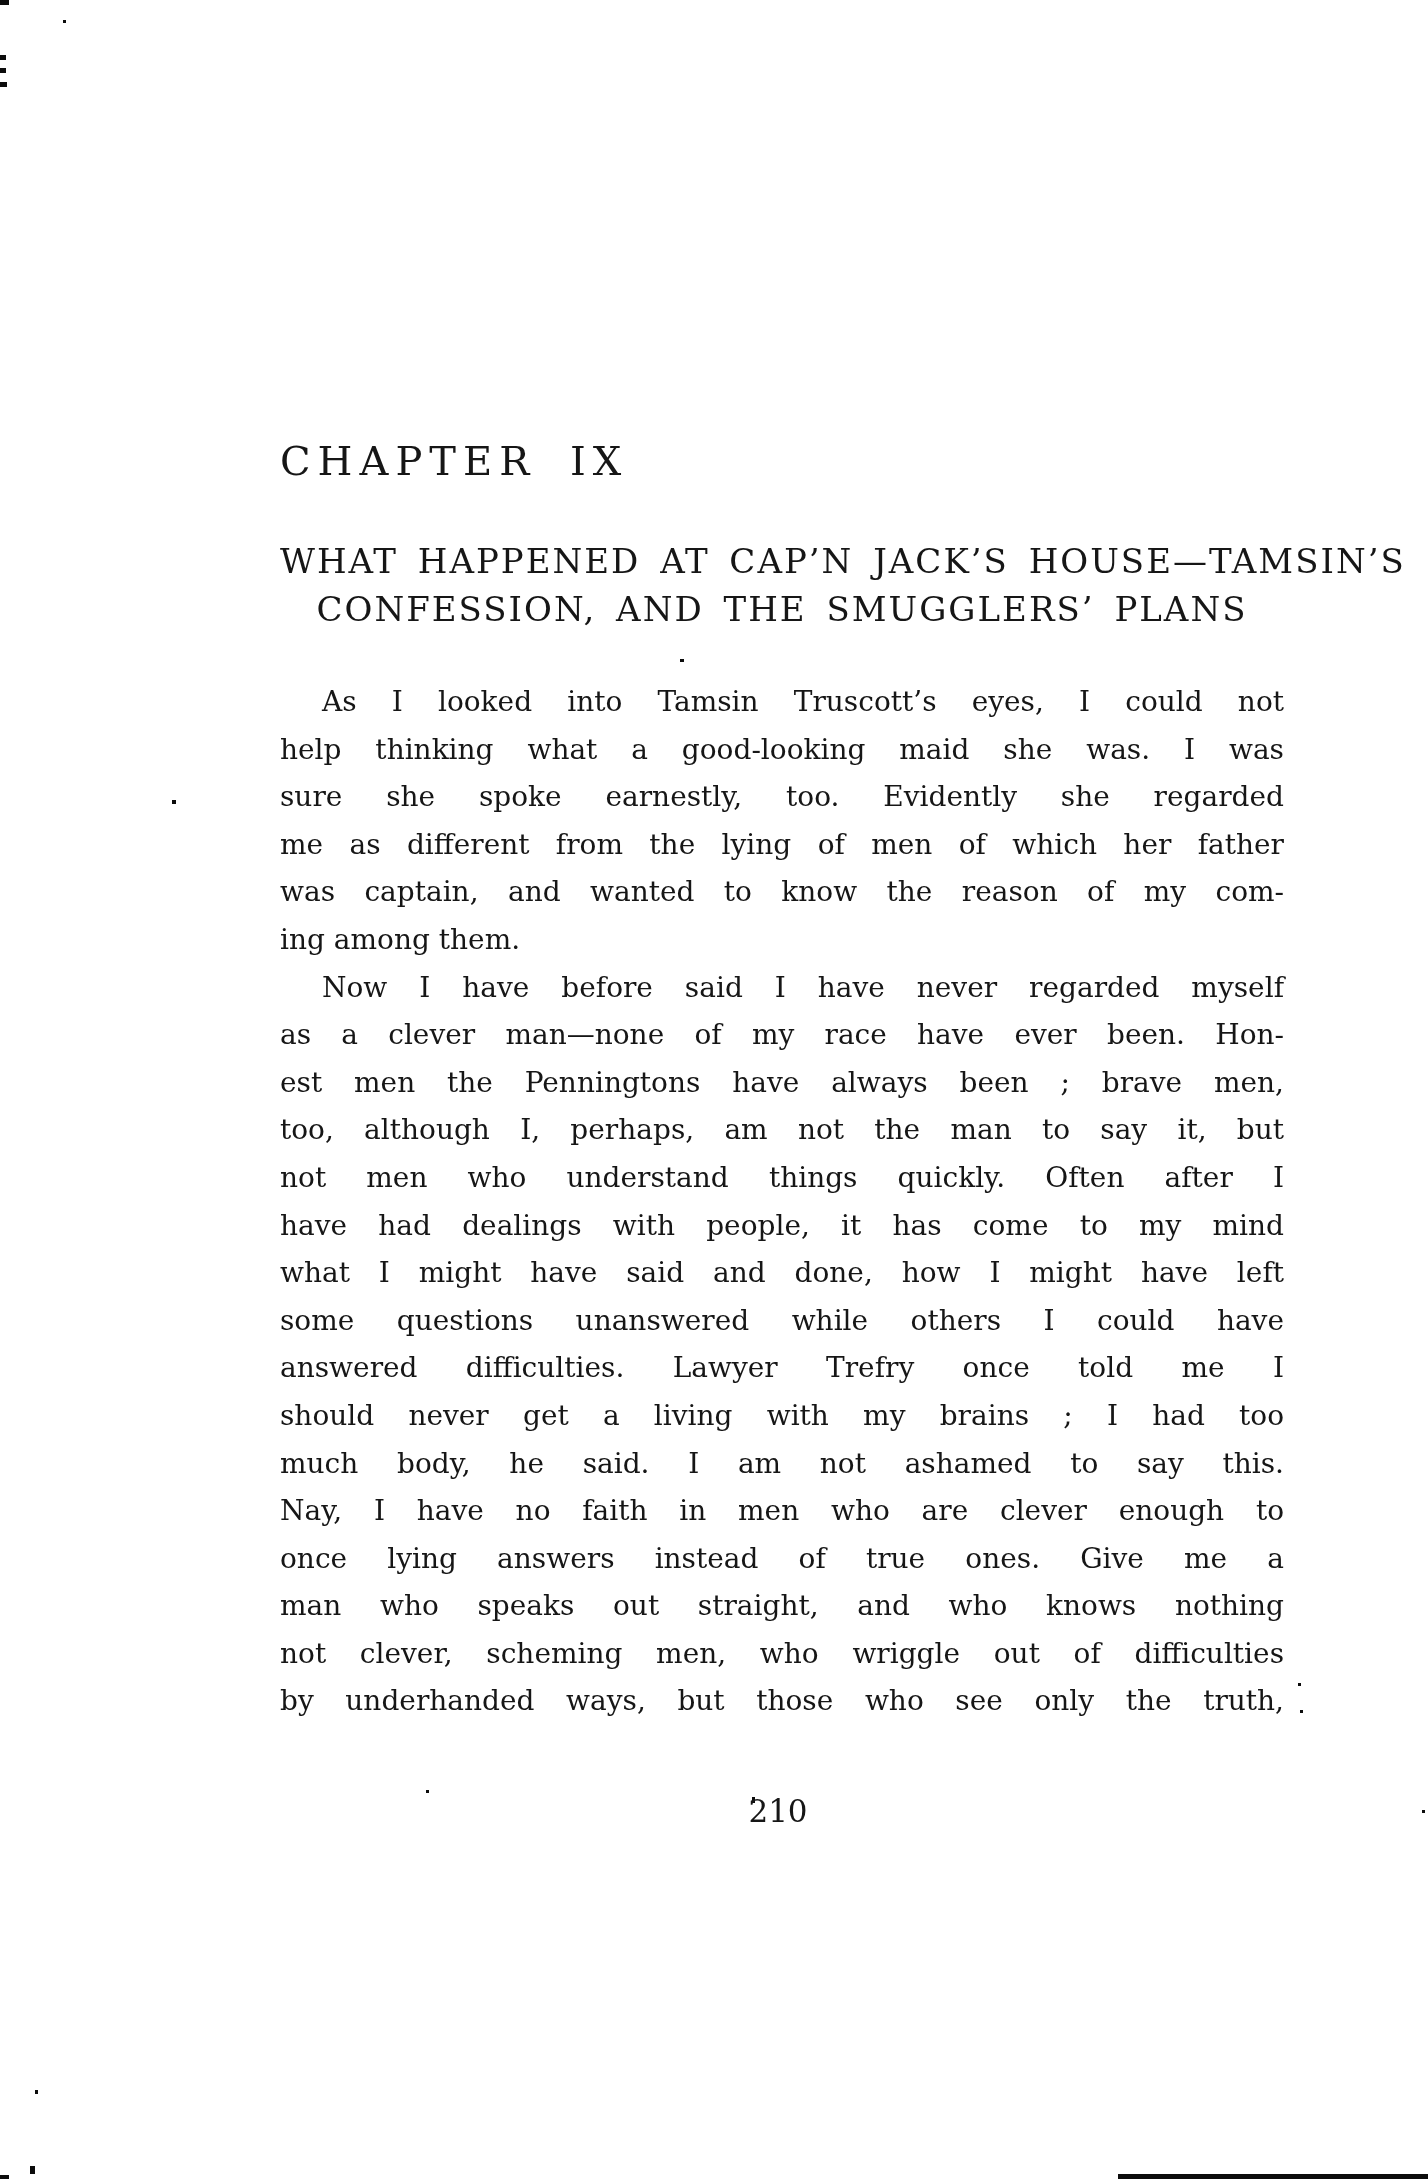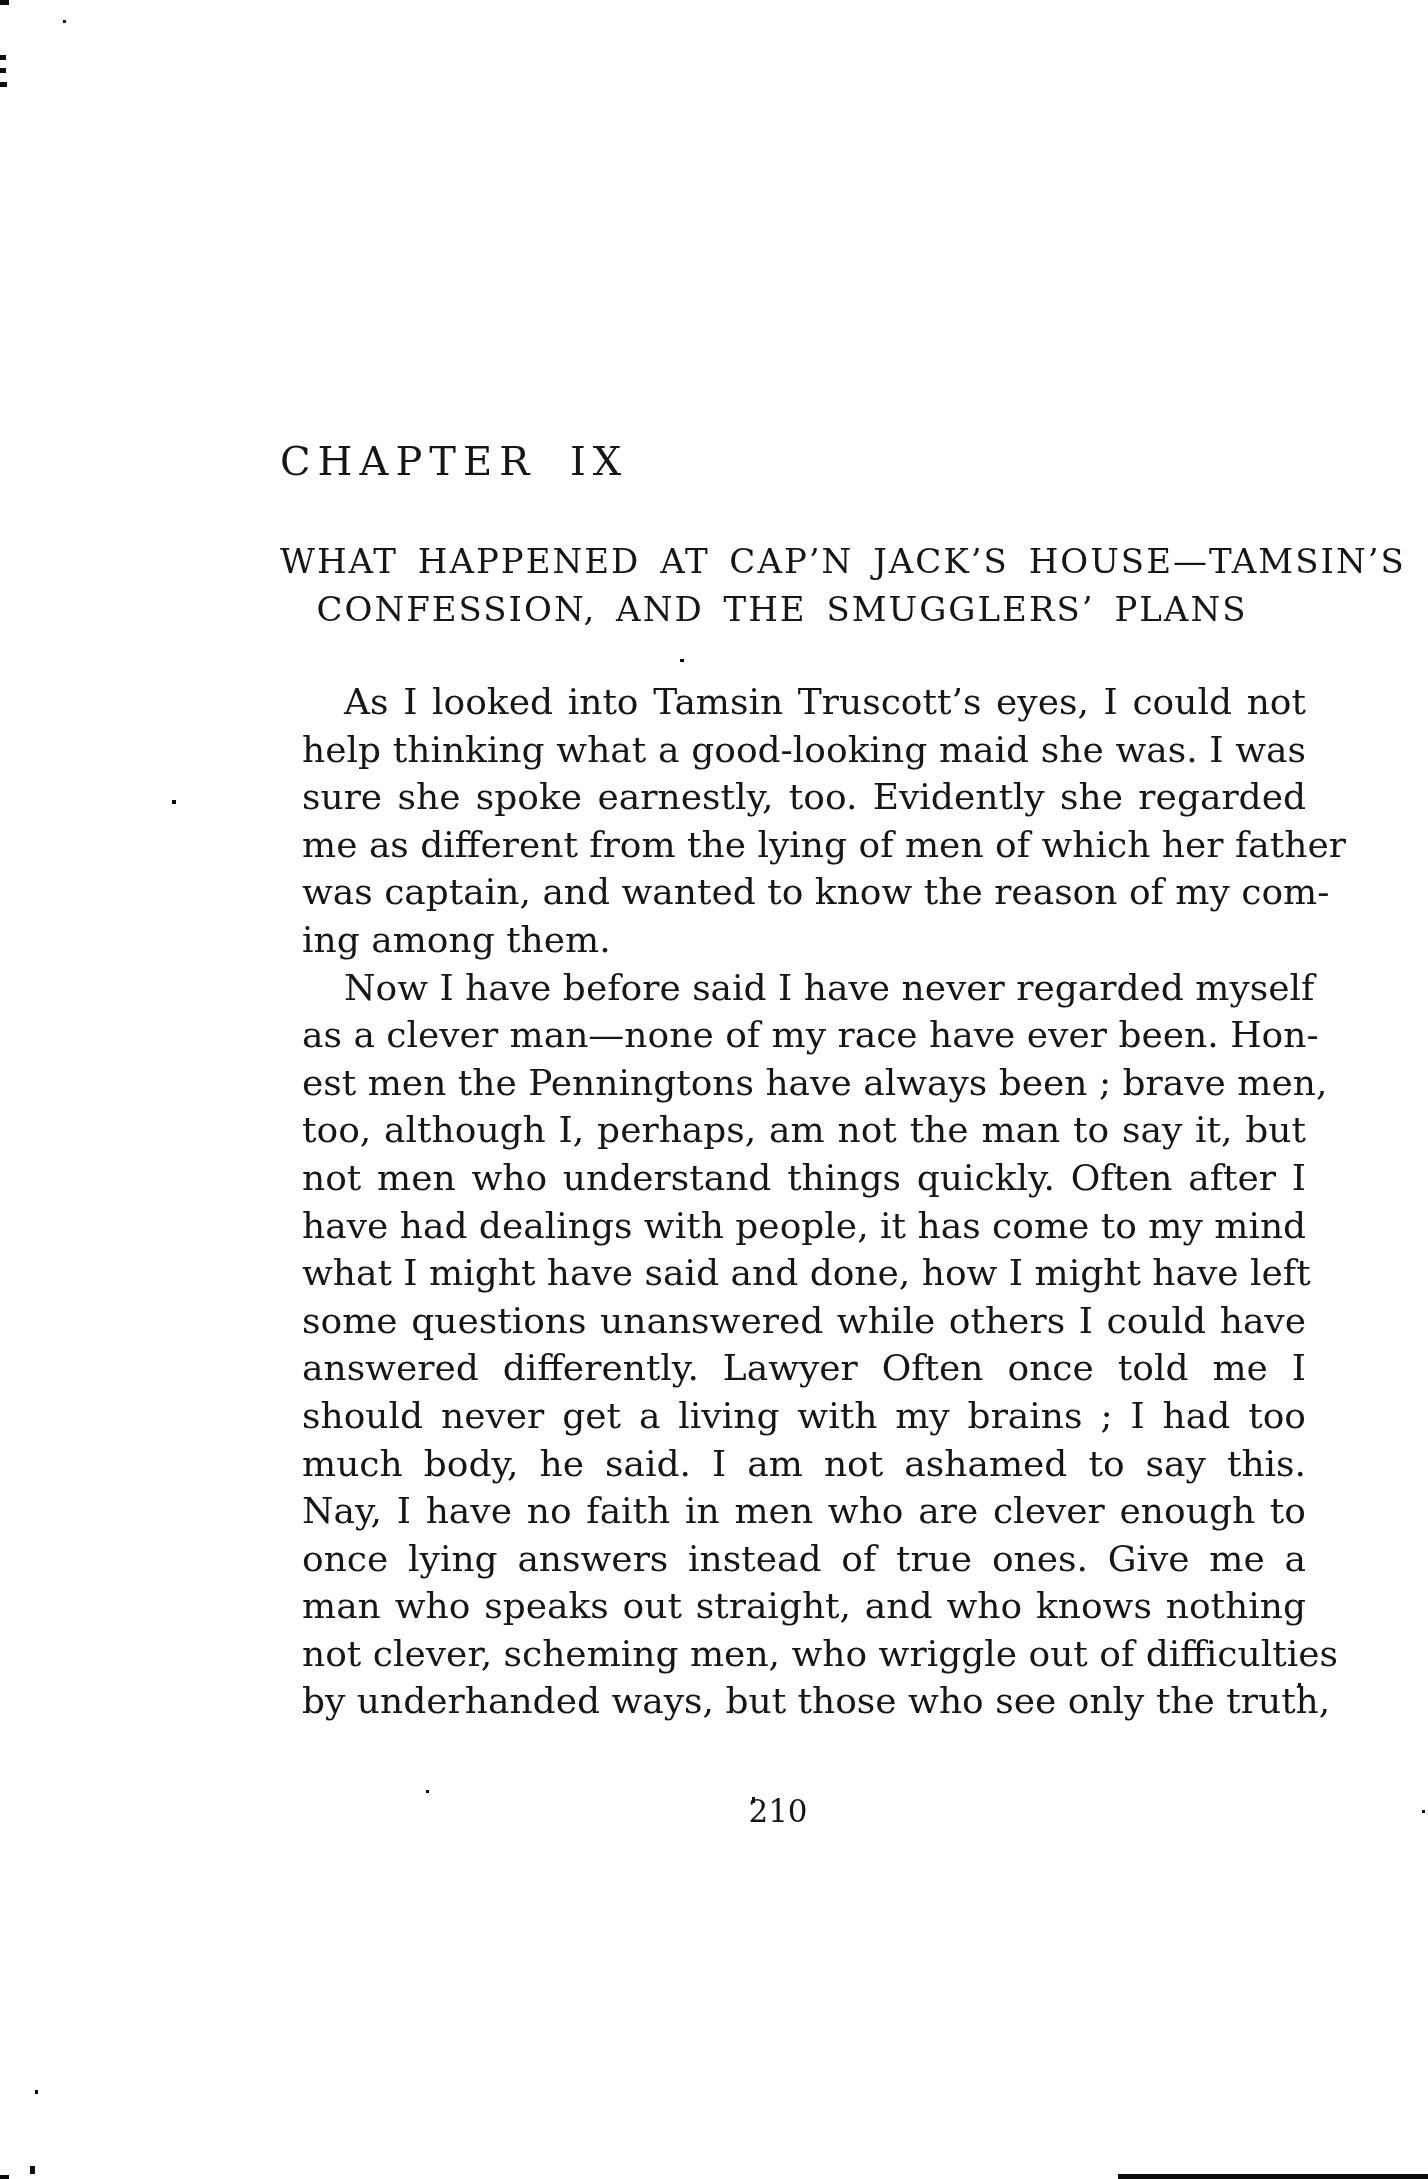--- a/index.html
+++ b/index.html
@@ -45,22 +45,21 @@
   }
   .subtitle-2 {
     top: 589px;
     text-align: center;
   }
   .body-text {
     position: absolute;
     top: 678px;
     left: 280px;
     width: 1004px;
-    font-size: 36px;
-    margin-left: 22px;
+    font-size: 28px;
   }
   .tline {
     height: 47.6px;
     line-height: 47.6px;
     text-align: justify;
     text-align-last: justify;
     white-space: nowrap;
   }
   .tline.par-end {
     text-align-last: left;
@@ -116,21 +115,21 @@
       <div class="tline">was captain, and wanted to know the reason of my com-</div>
       <div class="tline par-end">ing among them.</div>
       <div class="tline indent">Now I have before said I have never regarded myself</div>
       <div class="tline">as a clever man—none of my race have ever been.  Hon-</div>
       <div class="tline">est men the Penningtons have always been ; brave men,</div>
       <div class="tline">too, although I, perhaps, am not the man to say it, but</div>
       <div class="tline">not men who understand things quickly.  Often after I</div>
       <div class="tline">have had dealings with people, it has come to my mind</div>
       <div class="tline">what I might have said and done, how I might have left</div>
       <div class="tline">some questions unanswered while others I could have</div>
-      <div class="tline">answered differently.  Lawyer Often once told me I</div>
+      <div class="tline">answered difficulties.  Lawyer Trefry once told me I</div>
       <div class="tline">should never get a living with my brains ; I had too</div>
       <div class="tline">much body, he said.  I am not ashamed to say this.</div>
       <div class="tline">Nay, I have no faith in men who are clever enough to</div>
       <div class="tline">once lying answers instead of true ones.  Give me a</div>
       <div class="tline">man who speaks out straight, and who knows nothing</div>
       <div class="tline">not clever, scheming men, who wriggle out of difficulties</div>
       <div class="tline">by underhanded ways, but those who see only the truth,</div>
     </div>
 
   <div class="page-number">210</div>

